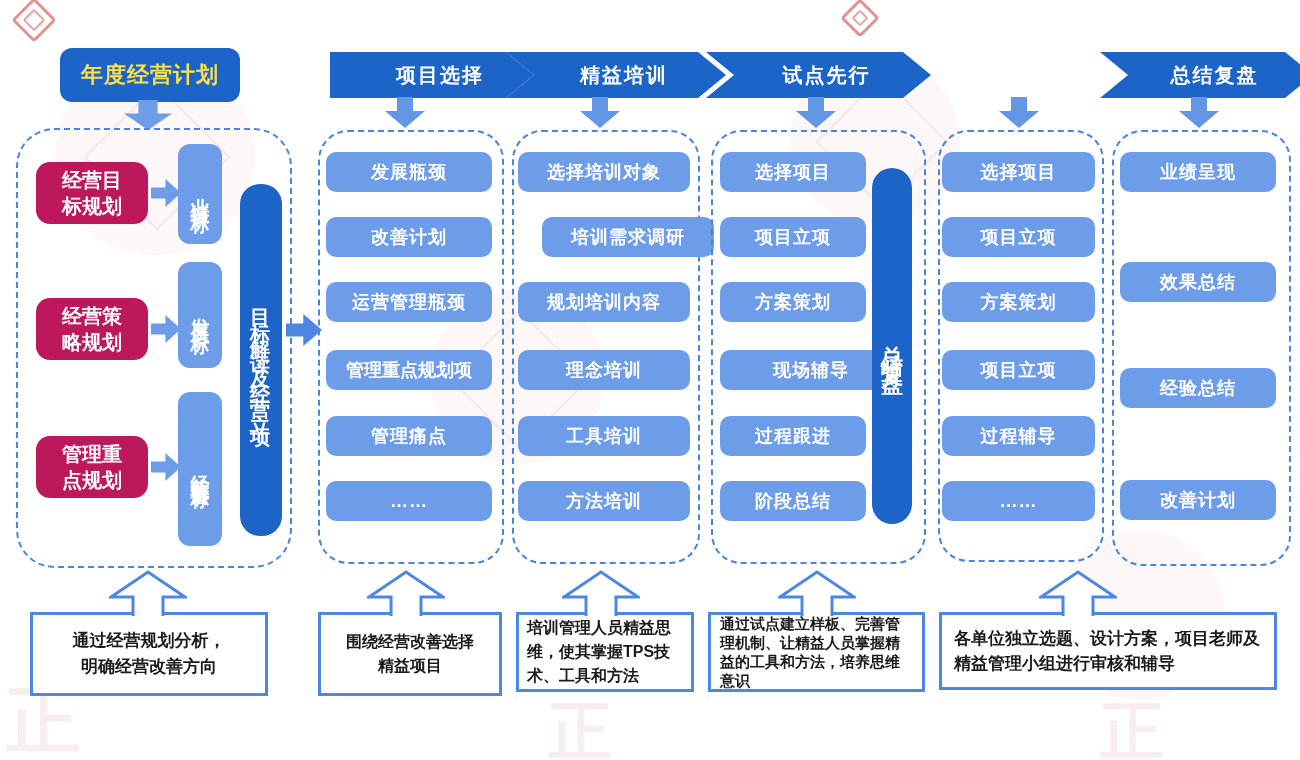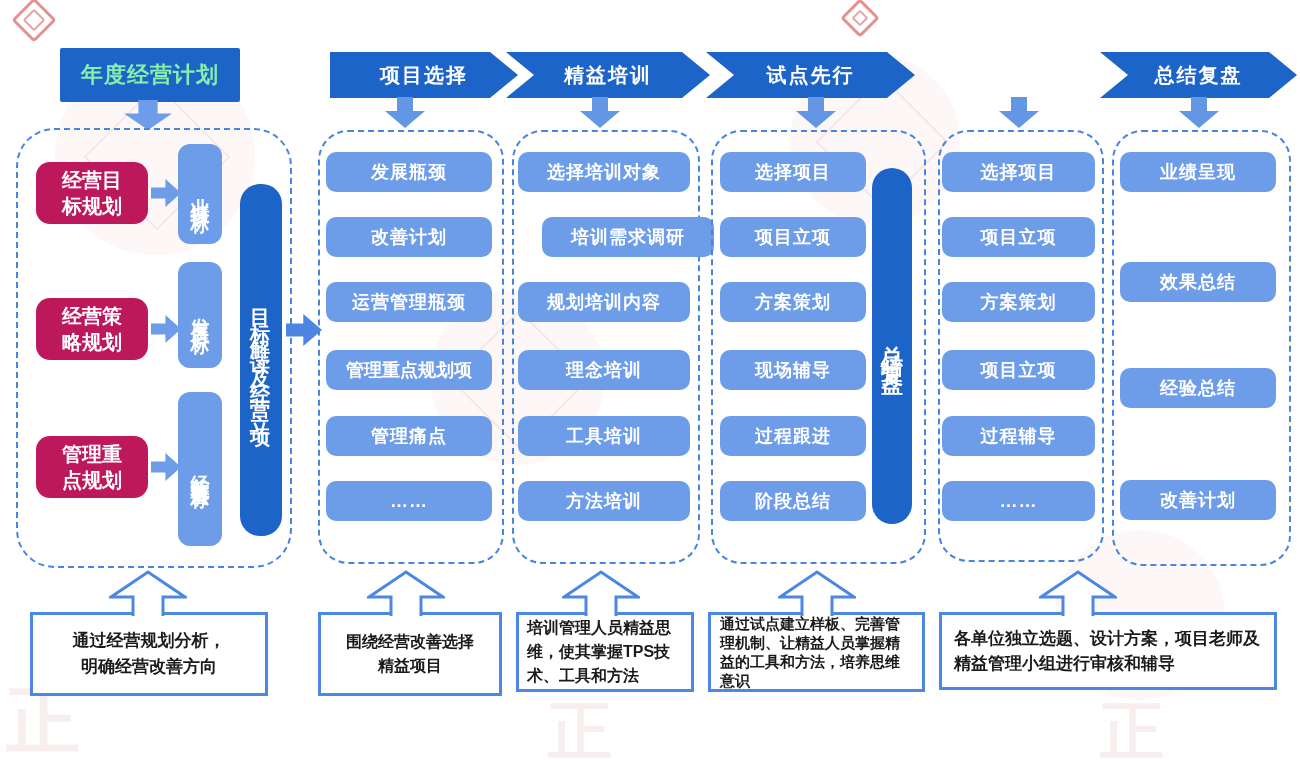--- a/index.html
+++ b/index.html
@@ -6,25 +6,25 @@
   #canvas{position:relative;width:1300px;height:760px;overflow:hidden;background:#fff;
           font-family:"Liberation Sans","DejaVu Sans",sans-serif;}
   
   .wm-circle{position:absolute;border-radius:50%;background:rgba(236,166,166,.09);}
   .wm-diamond{position:absolute;border:2px solid rgba(226,140,140,.16);transform:rotate(45deg);}
   .wm-mark{position:absolute;border:3px solid rgba(214,72,72,.6);transform:rotate(45deg);border-radius:4px;}
   .wm-mark::after{content:"";position:absolute;inset:5px;border:2px solid rgba(214,72,72,.5);border-radius:2px;}
   .wm-glyph{position:absolute;font-weight:bold;color:rgba(205,140,140,.15);}
   
   .title-box{position:absolute;left:60px;top:48px;width:180px;height:54px;background:#1c64c8;
-             border-radius:2px;color:#86efac;font-size:22px;font-weight:bold;
+             border-radius:12px;color:#fde047;font-size:22px;font-weight:bold;
              display:flex;align-items:center;justify-content:center;letter-spacing:1px;}
   
   .stage{position:absolute;top:52px;height:46px;background:#1c64c8;color:#fff;font-size:20px;
-         font-weight:bold;display:flex;align-items:center;justify-content:center;letter-spacing:2px;}
+         font-weight:bold;display:flex;align-items:center;justify-content:center;letter-spacing:2px;padding-left:16px;}
   .stage-first{clip-path:polygon(0 0,calc(100% - 28px) 0,100% 50%,calc(100% - 28px) 100%,0 100%);}
   .stage-next{clip-path:polygon(0 0,calc(100% - 28px) 0,100% 50%,calc(100% - 28px) 100%,0 100%,28px 50%);}
   
   .arr-down{position:absolute;background:#6d9ce9;
             clip-path:polygon(30% 0,70% 0,70% 45%,100% 45%,50% 100%,0 45%,30% 45%);}
   .arr-right{position:absolute;background:#6d9ce9;
              clip-path:polygon(0 30%,48% 30%,48% 0,100% 50%,48% 100%,48% 70%,0 70%);}
   .arr-exit{background:#4d86e2;}
   .up-arrow{position:absolute;z-index:3;}
   
@@ -111,21 +111,21 @@
   <div class="item" style="left:518px;top:217px;width:172px;margin-left:24px;">培训需求调研</div>
   <div class="item" style="left:518px;top:282px;width:172px;">规划培训内容</div>
   <div class="item" style="left:518px;top:350px;width:172px;">理念培训</div>
   <div class="item" style="left:518px;top:416px;width:172px;">工具培训</div>
   <div class="item" style="left:518px;top:481px;width:172px;">方法培训</div>
 
   <div class="panel" style="left:711px;top:130px;width:211px;height:430px;"></div>
   <div class="item" style="left:720px;top:152px;width:146px;">选择项目</div>
   <div class="item" style="left:720px;top:217px;width:146px;">项目立项</div>
   <div class="item" style="left:720px;top:282px;width:146px;">方案策划</div>
-  <div class="item" style="left:720px;top:350px;width:146px;">现场辅导</div>
+  <div class="item" style="left:720px;top:350px;width:146px;padding-left:18px;">现场辅导</div>
   <div class="item" style="left:720px;top:416px;width:146px;">过程跟进</div>
   <div class="item" style="left:720px;top:481px;width:146px;">阶段总结</div>
   <div class="vbar vbar-short" style="left:872px;top:168px;width:40px;height:356px;">总结复盘</div>
 
   <div class="panel" style="left:938px;top:130px;width:162px;height:428px;"></div>
   <div class="item" style="left:942px;top:152px;width:153px;">选择项目</div>
   <div class="item" style="left:942px;top:217px;width:153px;">项目立项</div>
   <div class="item" style="left:942px;top:282px;width:153px;">方案策划</div>
   <div class="item" style="left:942px;top:350px;width:153px;">项目立项</div>
   <div class="item" style="left:942px;top:416px;width:153px;">过程辅导</div>

